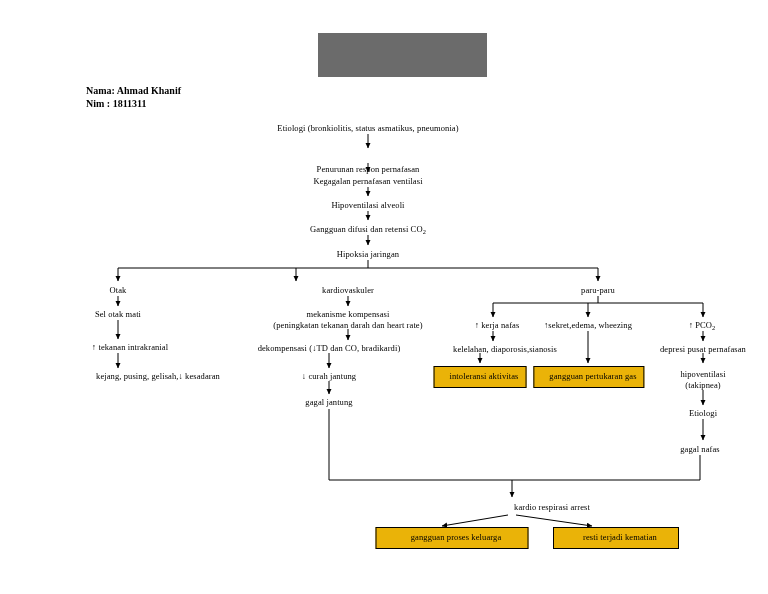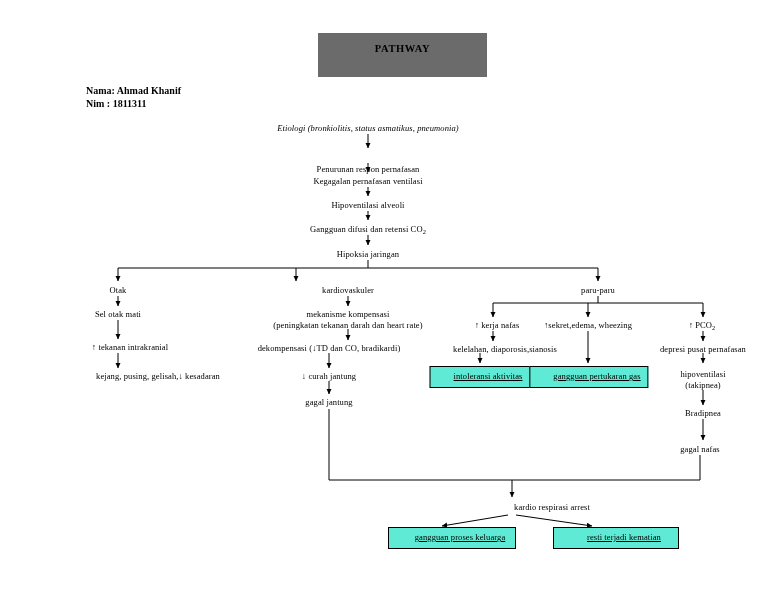--- a/index.html
+++ b/index.html
@@ -32,24 +32,23 @@
     color: #000;
     white-space: nowrap;
     text-align: center;
     letter-spacing: 0.1px;
   }
   .node.ctr {
     transform: translateX(-50%);
   }
   .boxed {
     border: 1px solid #000000;
-    background: #5eead4;
-    padding: 4px 7px 5px 23px;
+    background: #eab308;
+    padding: 4px 7px 5px 15px;
     box-sizing: border-box;
-    text-decoration: underline;
   }
   #title-bar {
     position: absolute;
     left: 318px;
     top: 33px;
     width: 169px;
     height: 44px;
     background: #6b6b6b;
   }
   #title-text {
@@ -76,21 +75,20 @@
     font-size: 0.75em;
     vertical-align: -0.25em;
   }
 </style>
 </head>
 <body>
 
 <div id="page">
 
   <div id="title-bar" style="background: rgb(107, 107, 107);"></div>
-  <div id="title-text">PATHWAY</div>
 
   <div id="student-info">
     <div>Nama: Ahmad Khanif</div>
     <div>Nim : 1811311</div>
   </div>
 
   <svg id="connectors" viewBox="0 0 768 594" width="768" height="594">
     <defs>
       <marker id="ah" markerWidth="7" markerHeight="7" refX="5.2" refY="2.6" orient="auto" markerUnits="strokeWidth">
         <path d="M0,0 L5.4,2.6 L0,5.2 z" fill="#000000"></path>
@@ -137,21 +135,21 @@
       <line x1="329" y1="480" x2="512" y2="480"></line>
       <line x1="700" y1="455" x2="700" y2="480"></line>
       <line x1="700" y1="480" x2="512" y2="480"></line>
       <line x1="512" y1="480" x2="512" y2="497" marker-end="url(#ah)"></line>
 
       <line x1="508" y1="515" x2="442" y2="526" marker-end="url(#ah)"></line>
       <line x1="516" y1="515" x2="592" y2="526" marker-end="url(#ah)"></line>
     </g>
   </svg>
 
-  <div class="node ctr" style="left:368px; top:123px;font-style:italic;">Etiologi (bronkiolitis, status asmatikus, pneumonia)</div>
+  <div class="node ctr" style="left:368px; top:123px;">Etiologi (bronkiolitis, status asmatikus, pneumonia)</div>
   <div class="node ctr" style="left:368px; top:152px;margin-top:12px;">Penurunan respon pernafasan</div>
   <div class="node ctr" style="left:368px; top:176px;">Kegagalan pernafasan ventilasi</div>
   <div class="node ctr" style="left:368px; top:200px;">Hipoventilasi alveoli</div>
   <div class="node ctr" style="left:368px; top:224px;">
     <span>Gangguan difusi dan retensi CO</span><span class="sub">2</span>
   </div>
   <div class="node ctr" style="left:368px; top:249px;">Hipoksia jaringan</div>
 
   <div class="node ctr" style="left:118px; top:285px;">Otak</div>
   <div class="node ctr" style="left:118px; top:309px;">Sel otak mati</div>
@@ -174,20 +172,20 @@
     <span>↑ PCO</span><span class="sub">2</span>
   </div>
   <div class="node ctr" style="left:505px; top:344px;">kelelahan, diaporosis,sianosis</div>
   <div class="node ctr boxed" style="left:480px; top:366px;">intoleransi aktivitas</div>
   <div class="node ctr boxed" style="left:589px; top:366px;">gangguan pertukaran gas</div>
   <div class="node ctr" style="left:703px; top:344px;">depresi pusat pernafasan</div>
   <div class="node ctr" style="left:703px; top:369px;">
     <div>hipoventilasi</div>
     <div>(takipnea)</div>
   </div>
-  <div class="node ctr" style="left:703px; top:408px;">Bradipnea</div>
+  <div class="node ctr" style="left:703px; top:408px;">Etiologi</div>
   <div class="node ctr" style="left:700px; top:444px;">gagal nafas</div>
 
   <div class="node ctr" style="left:512px; top:502px;margin-left:40px;">kardio respirasi arrest</div>
-  <div class="node ctr boxed" style="left:452px; top:527px; width:128px;">gangguan proses keluarga</div>
+  <div class="node ctr boxed" style="left:452px; top:527px; width:153px;">gangguan proses keluarga</div>
   <div class="node ctr boxed" style="left:616px; top:527px; width:126px;">resti terjadi kematian</div>
 
 </div>
 
 </body></html>

